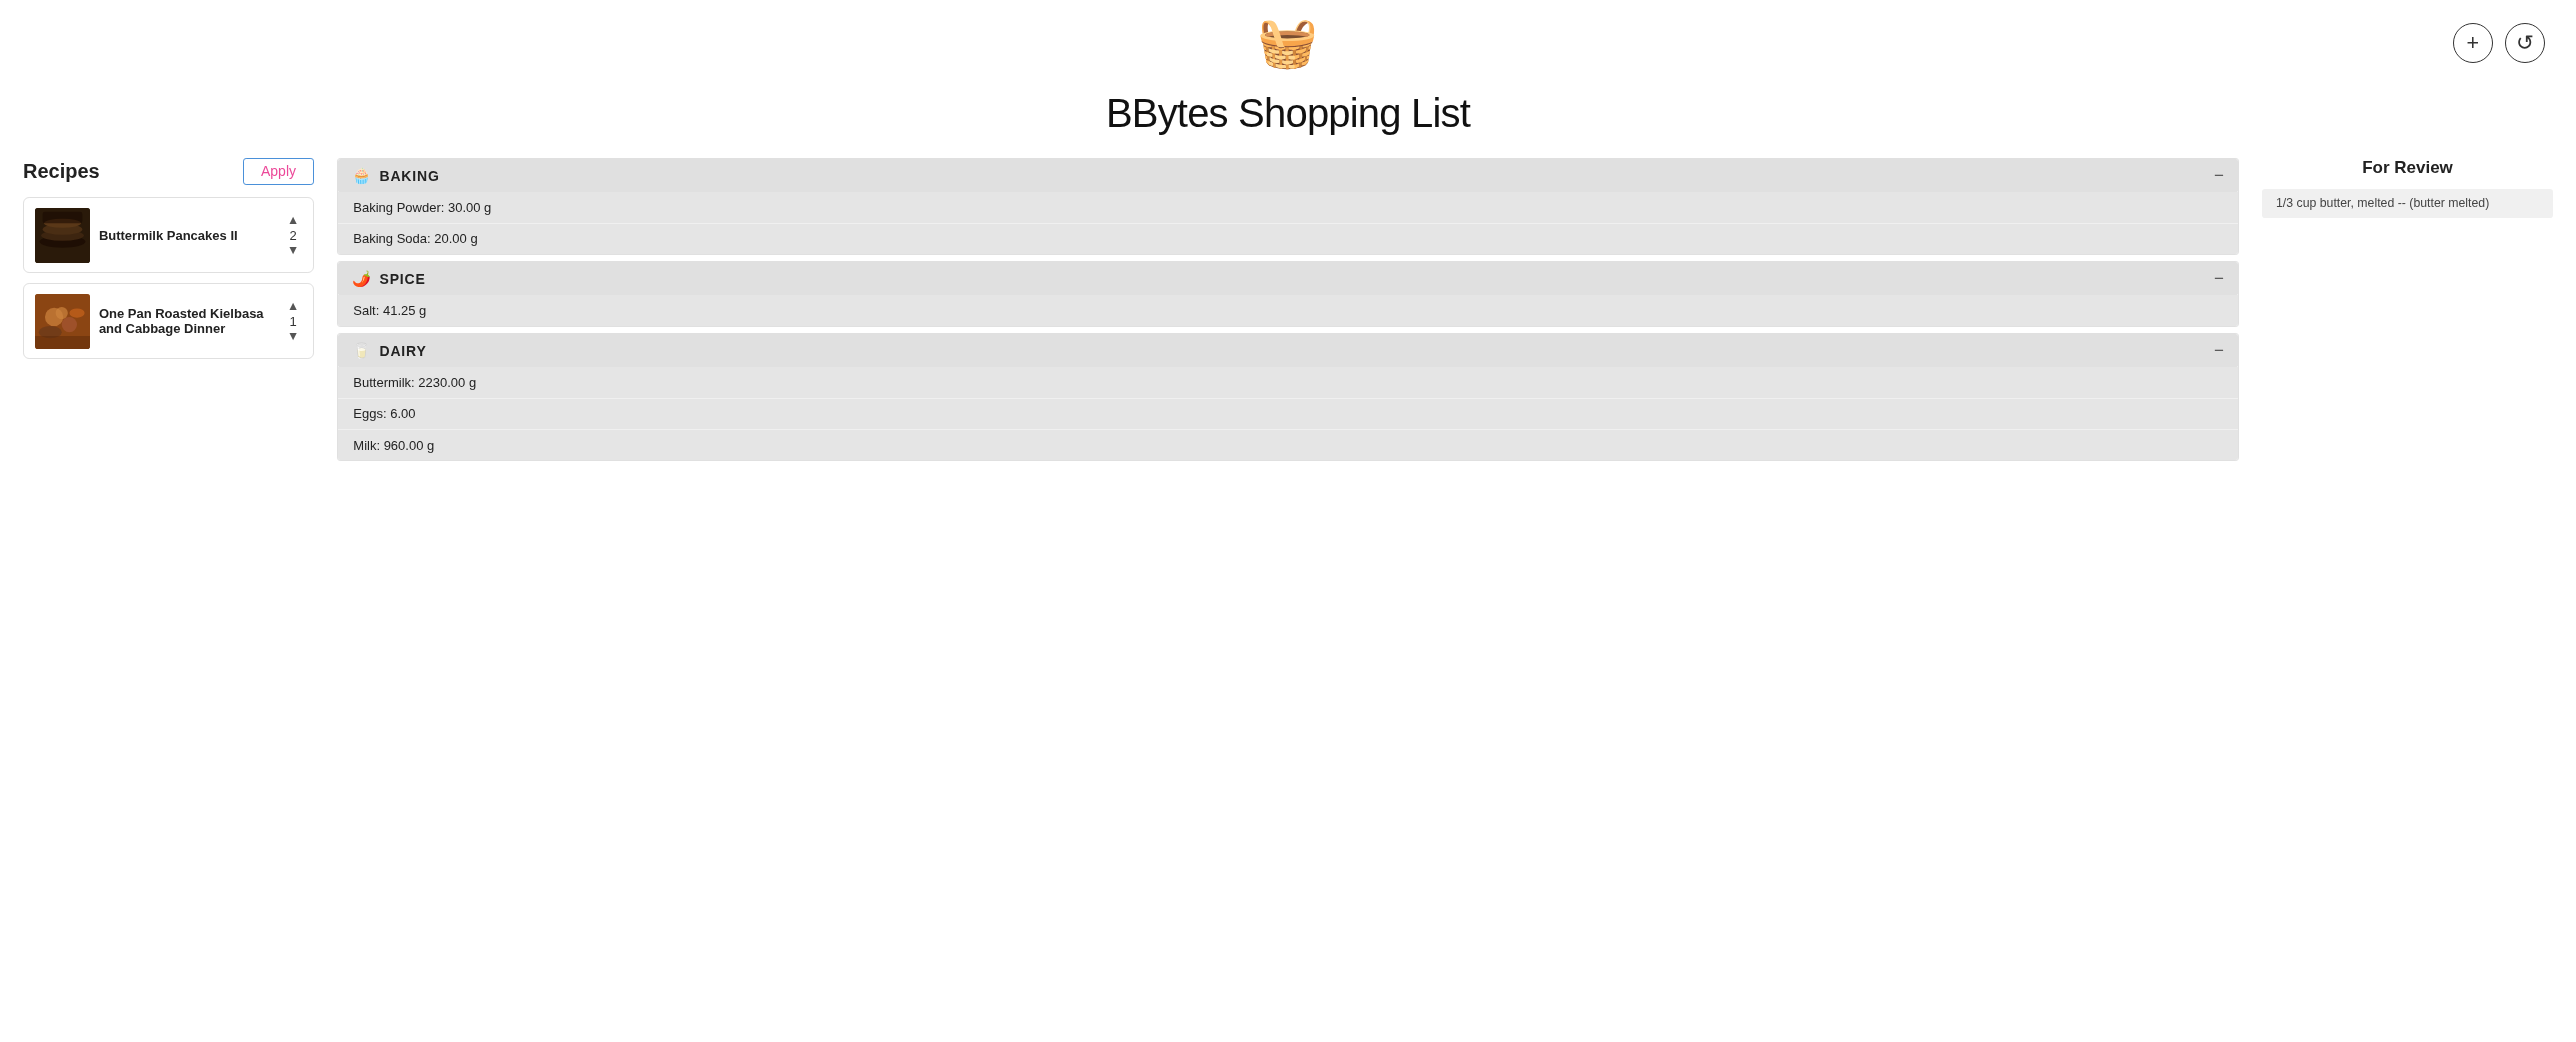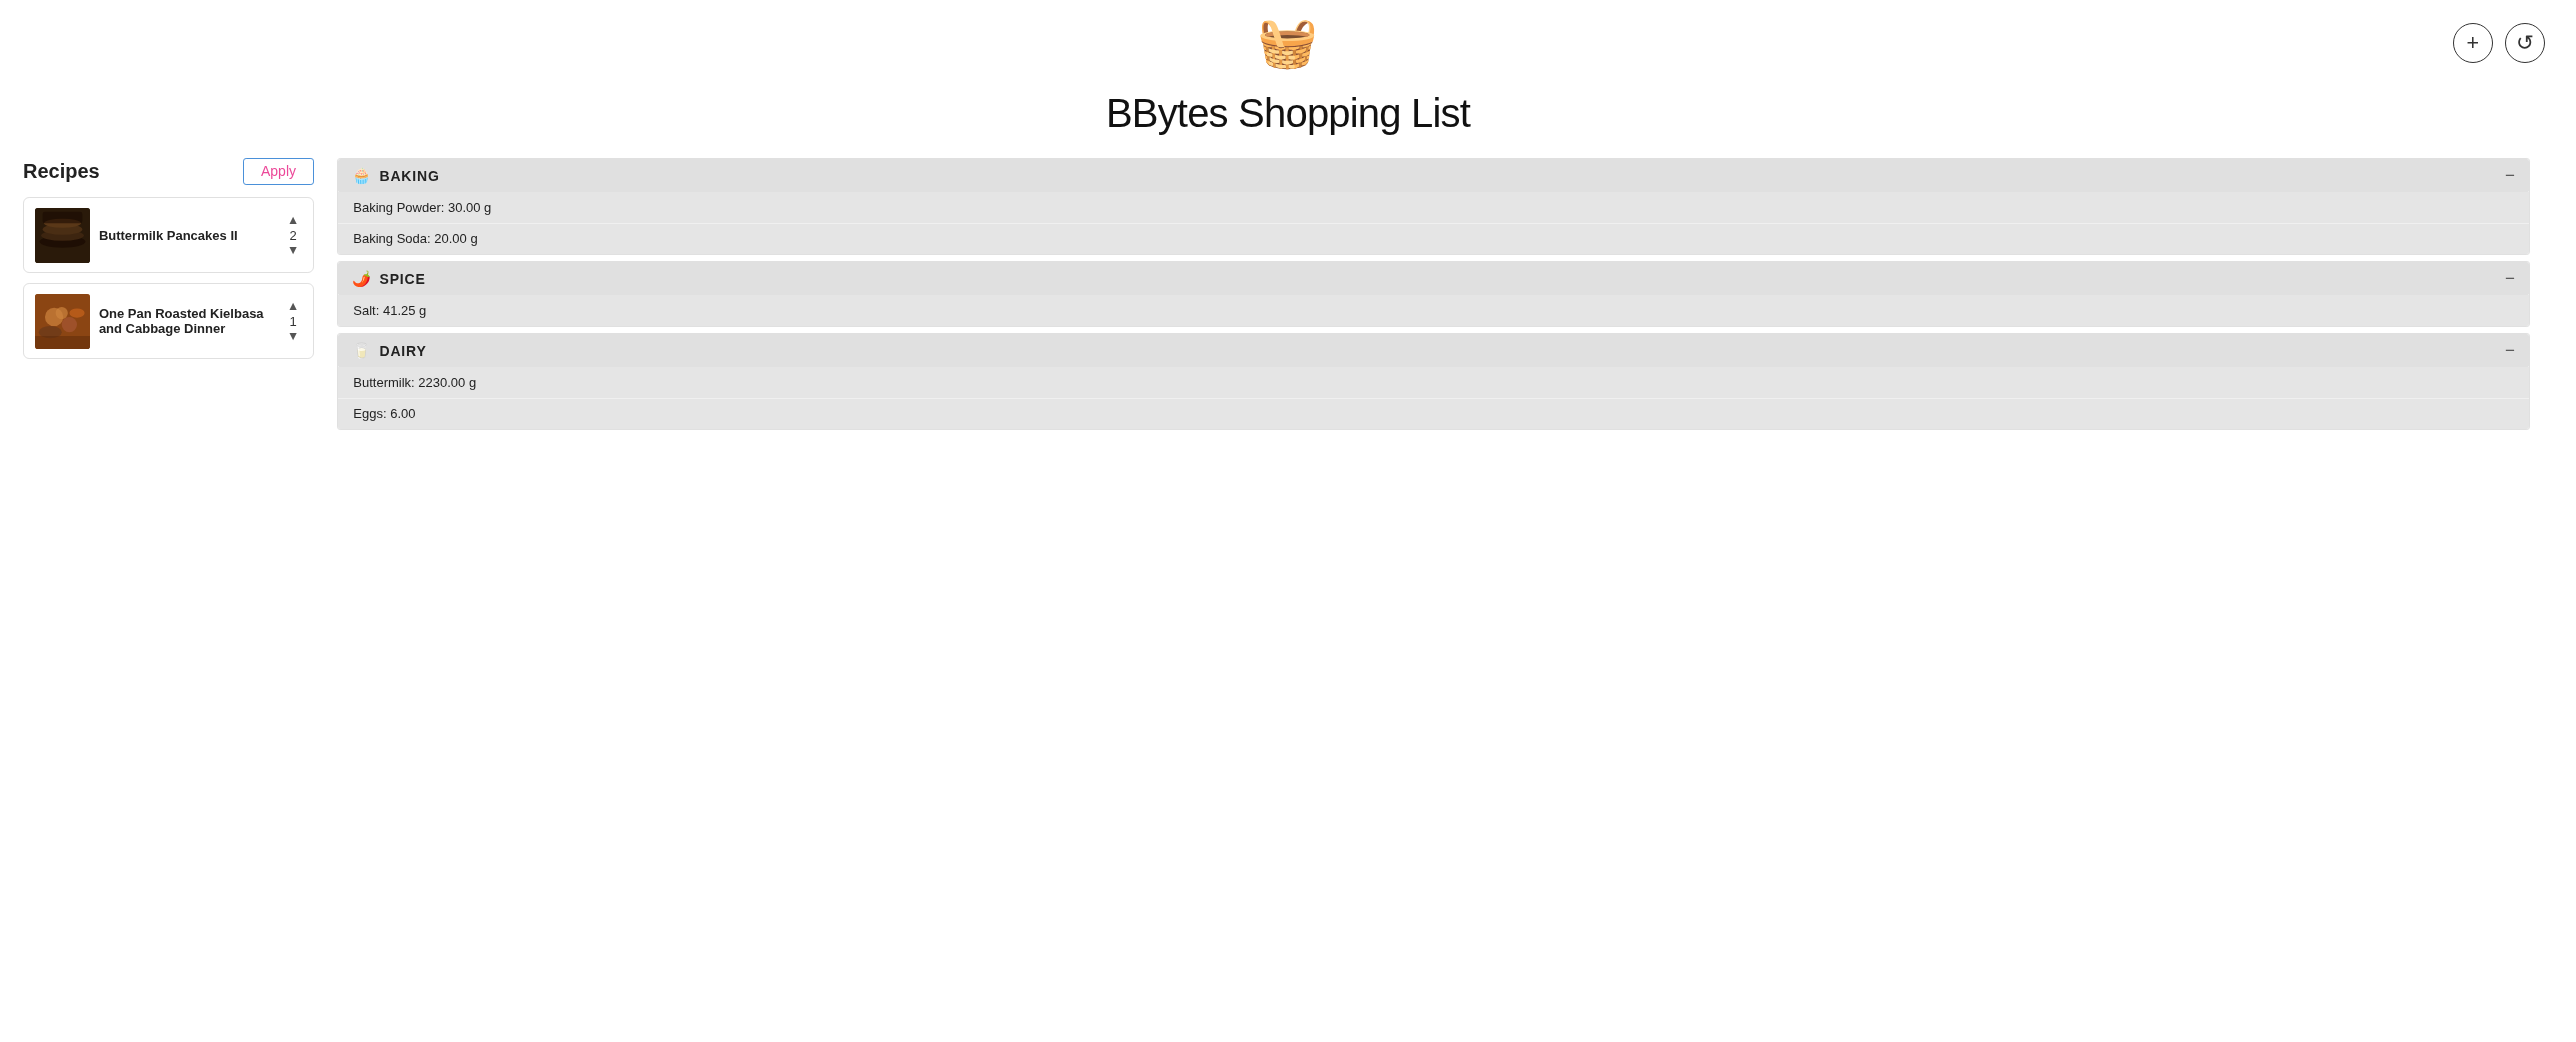--- a/index.html
+++ b/index.html
@@ -304,18 +304,23 @@
     <div class="shopping-list-container">
       <div class="category-header">
         <div class="category-header-left">
           <span class="category-icon">🥛</span>
           <span>DAIRY</span>
         </div>
         <button class="collapse-btn">−</button>
       </div>
       <div class="ingredient-row">Buttermilk: 2230.00 g</div>
       <div class="ingredient-row">Eggs: 6.00</div>
+      <div class="ingredient-row">Milk: 960.00 g</div>
     </div>
   </div>
 
+  <div class="review-panel">
+    <div class="review-title">For Review</div>
+    <div class="review-item">1/3 cup butter, melted -- (butter melted)</div>
+  </div>
 
 </div>
 
 
 </body></html>

